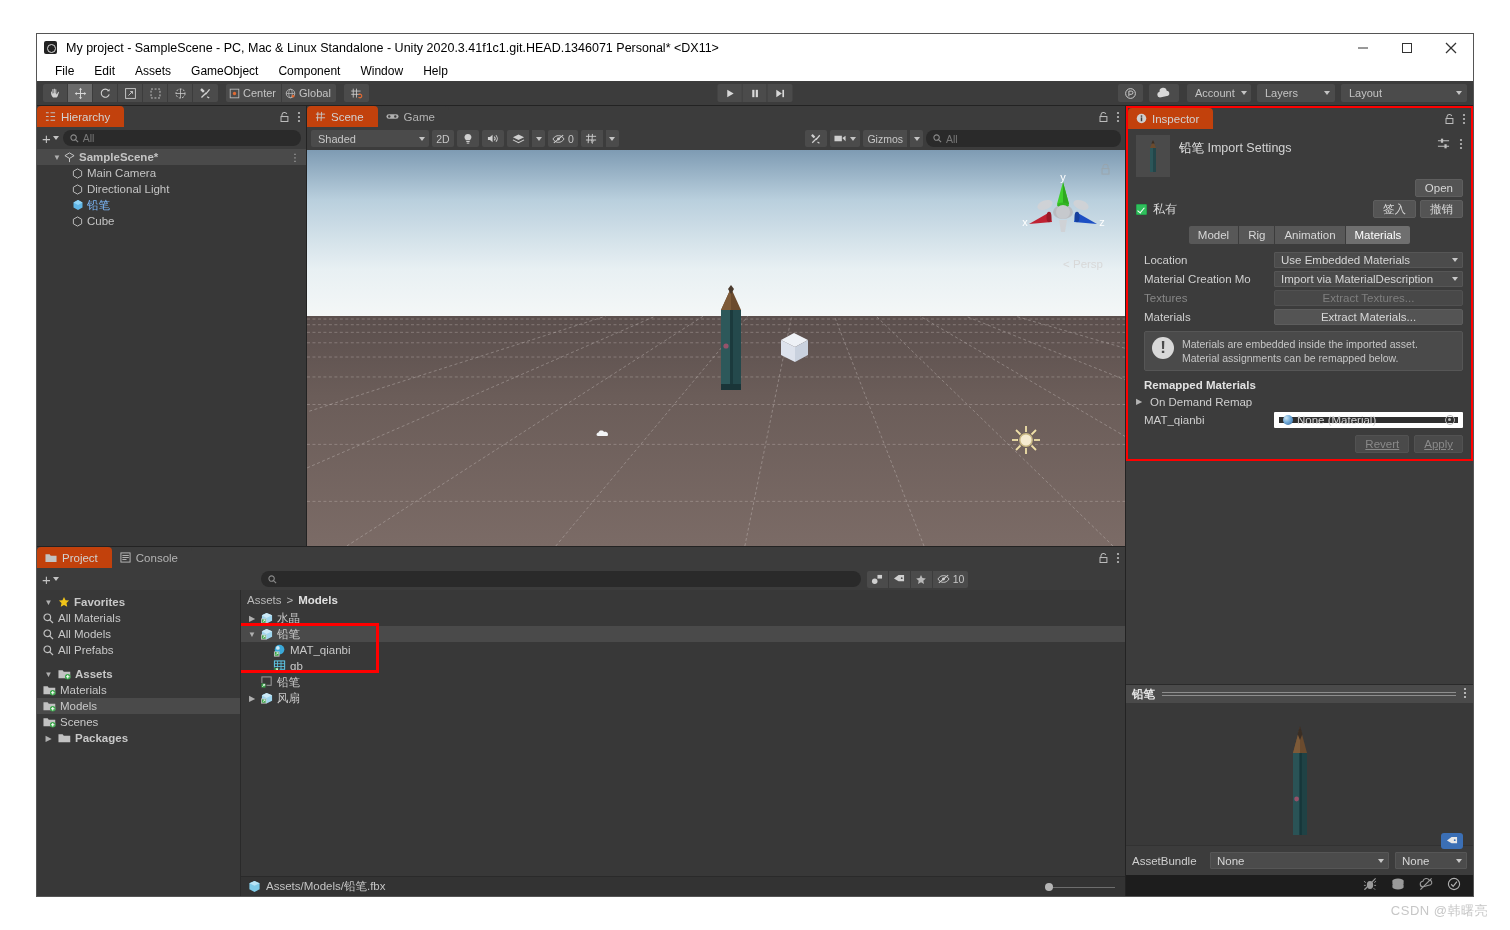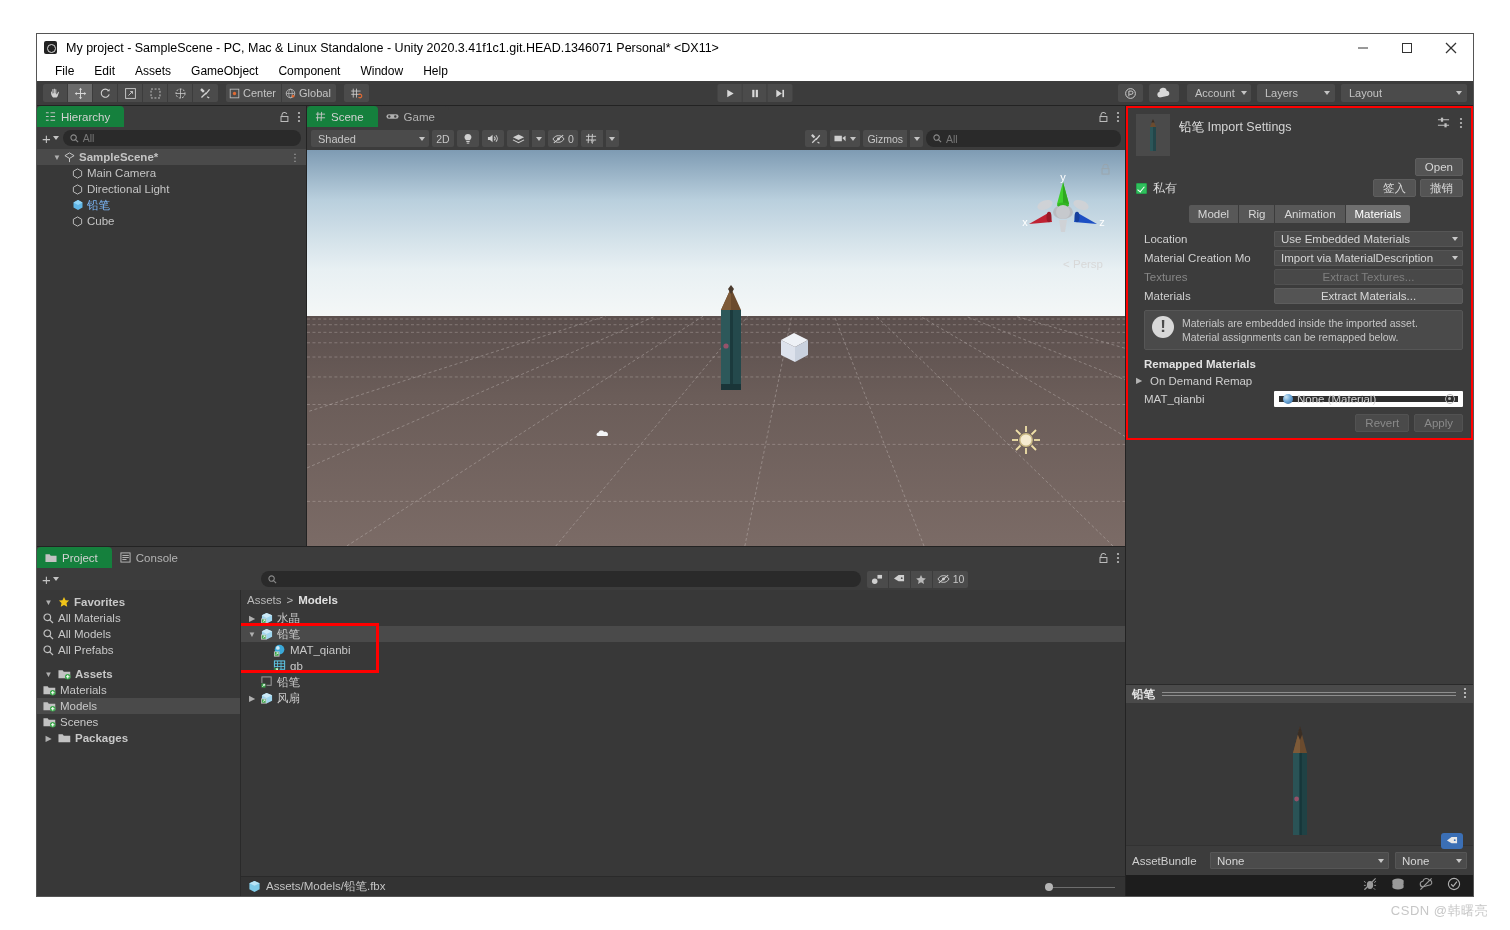--- a/index.html
+++ b/index.html
@@ -75,21 +75,21 @@
   
   .tabstrip {
     height:21px; background:#3c3c3c; display:flex; align-items:flex-end;
     position:relative; flex:0 0 21px;
   }
   .ptab {
     height:21px; padding:0 14px 0 8px; display:flex; align-items:center; gap:5px;
     font-size:11.5px; color:#b4b4b4; background:#3c3c3c;
     border-radius:4px 4px 0 0;
   }
-  .ptab.active { background:#15803d; color:#d2d2d2;margin-top:32px; }
+  .ptab.active { background:#c2410c; color:#d2d2d2;margin-top:32px; }
   .tabicons { position:absolute; right:5px; top:3px; display:flex; gap:7px; align-items:center; }
 
   
   .hierarchy { width:270px; flex:0 0 270px; display:flex; flex-direction:column;
     background:#383838; border-right:1px solid #232323; min-height:0; }
   .h-toolbar { height:22px; flex:0 0 22px; display:flex; align-items:center; gap:4px; padding:0 5px; background:#3c3c3c; }
   .plusbtn { display:flex; align-items:center; gap:2px; color:#c4c4c4; font-size:15px; line-height:1; }
   .searchbox {
     flex:1 1 auto; height:16px; background:#2a2a2a; border-radius:8px;
     display:flex; align-items:center; gap:4px; padding:0 7px; color:#777; font-size:10.5px;
@@ -154,21 +154,21 @@
   .asset-thumb { width:34px; height:42px; background:#4a4a4a; display:flex; align-items:center; justify-content:center; flex:0 0 34px; }
   .asset-title { font-size:12.5px; color:#d4d4d4; padding-top:5px; }
   .asset-title .cn { color:#e4e4e4; }
   .head-icons { position:absolute; right:8px; top:7px; display:flex; gap:9px; align-items:center; color:#c0c0c0; }
   .openrow { display:flex; justify-content:flex-end; padding:2px 8px 0 0; }
   .btn {
     background:#545454; border:1px solid #5e5e5e; border-radius:2px; color:#d6d6d6;
     font-size:11.5px; height:18px; display:inline-flex; align-items:center;
     justify-content:center; padding:0 9px;
   }
-  .btn.dim { color:#8a8a8a; background:#4a4a4a; border-color:#525252; }
+  .btn.dim { color:#8a8a8a; background:#4a4a4a; border-color:#525252;text-decoration:underline; }
   .ownerrow { display:flex; align-items:center; padding:3px 8px 4px 8px; gap:6px; }
   .chk { width:11px; height:11px; background:#2fbf5c; border:1px solid #26a14d; border-radius:1px; position:relative; flex:0 0 11px;}
   .chk::after { content:''; position:absolute; left:2px; top:1px; width:3px; height:6px; border:solid #fff; border-width:0 1.6px 1.6px 0; transform:rotate(40deg); }
   .owner-lbl { font-size:12px; color:#d8d8d8; }
   .owner-btns { margin-left:auto; display:flex; gap:4px; }
 
   .tabrow { display:flex; justify-content:center; gap:1px; padding:4px 0 6px 0; }
   .itab { height:18px; background:#585858; color:#d7d7d7; font-size:11.5px; padding:0 9px;
     display:flex; align-items:center; }
   .itab.active { background:#6f6f6f; color:#fff; }
@@ -919,20 +919,45 @@
                     <div class="zs-knob"></div>
               </div>
             </div>
           </div>
         </div>
       </div>
     </div>
 
     <div class="inspector">
       <div class="red-box">
+        <div class="tabstrip">
+          <div class="ptab active">
+            <svg width="11" height="11" viewBox="0 0 12 12">
+                  <circle cx="6" cy="6" r="5.2" fill="#cfcfcf"></circle>
+                  <rect x="5.2" y="4.8" width="1.6" height="4.2" fill="#3c3c3c"></rect>
+                  <rect x="5.2" y="2.6" width="1.6" height="1.5" fill="#3c3c3c"></rect>
+                </svg>
+            <span>Inspector</span>
+          </div>
+          <div class="tabicons">
+            <span>
+              <svg width="11" height="12" viewBox="0 0 12 13">
+                    <path d="M3.2 6 V4 a2.8 2.8 0 0 1 5.3 -.8" fill="none" stroke="#bdbdbd" stroke-width="1.1"></path>
+                    <rect x="2.2" y="6" width="7.5" height="5.4" fill="none" stroke="#bdbdbd" stroke-width="1.1"></rect>
+                  </svg>
+            </span>
+            <span>
+              <svg width="4" height="12" viewBox="0 0 4 12">
+                    <circle cx="2" cy="2" r="1.1" fill="#bdbdbd"></circle>
+                    <circle cx="2" cy="6" r="1.1" fill="#bdbdbd"></circle>
+                    <circle cx="2" cy="10" r="1.1" fill="#bdbdbd"></circle>
+                  </svg>
+            </span>
+          </div>
+        </div>
 
         <div class="insp-body">
           <div class="asset-head">
             <div class="asset-thumb">
               <svg width="14" height="36" viewBox="0 0 14 36">
                 <polygon points="4,10 7,3 10,10" fill="#6b4b2e"></polygon>
                 <polygon points="5.4,5.5 7,2 8.6,5.5" fill="#3a2e24"></polygon>
                 <rect x="4" y="10" width="6" height="24" fill="#23464a"></rect>
                 <rect x="4" y="10" width="3" height="24" fill="#2c5659"></rect>
               </svg>

